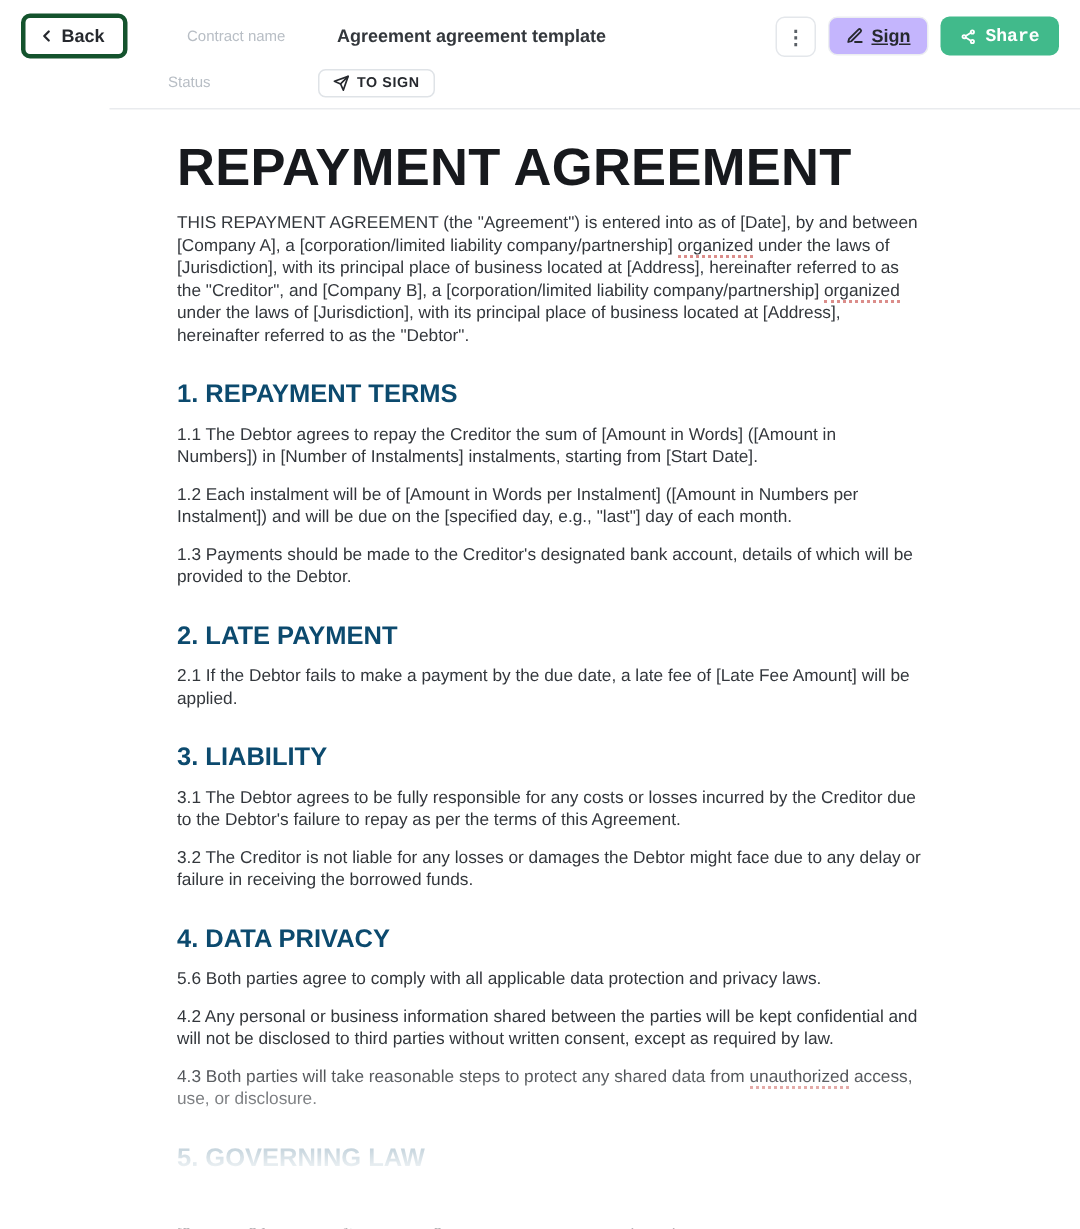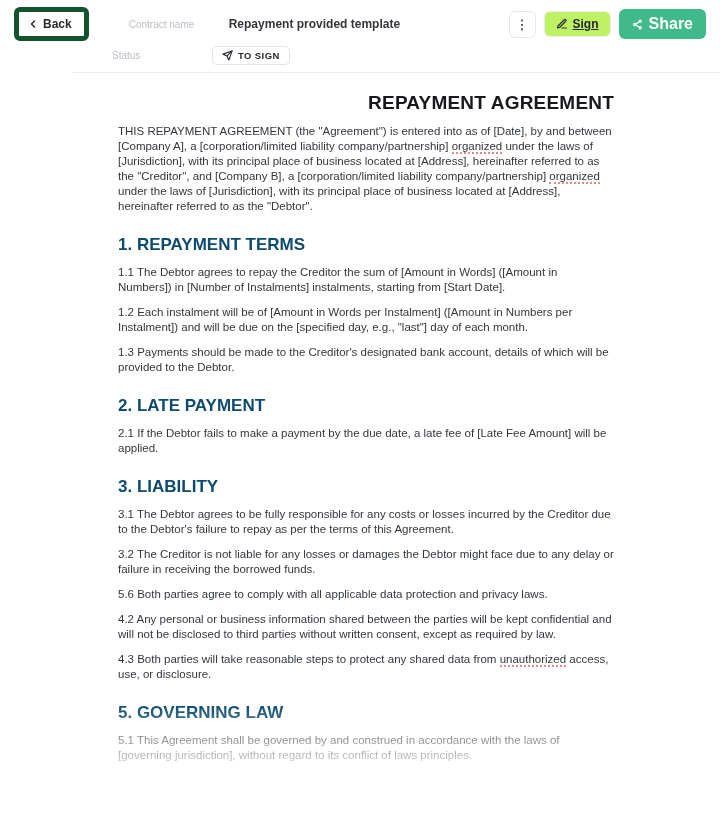--- a/index.html
+++ b/index.html
@@ -2,53 +2,53 @@
 <html><head>
 <meta charset="utf-8">
 <style>
   * { margin:0; padding:0; box-sizing:border-box; }
   html,body { width:720px; height:819px; background:#ffffff; overflow:hidden;
               font-family:"Liberation Sans","DejaVu Sans",sans-serif; }
   .app { position:relative; width:720px; height:819px; background:#fff; }
 
   
   .topbar { display:flex; align-items:center; height:44px; padding:4px 14px 0 14px; }
-  .back-btn { display:inline-flex; align-items:center; gap:4px; border:5px solid #14532d;
+  .back-btn { display:inline-flex; align-items:center; gap:4px; border:3px solid #14532d;
               border-radius:6px; background:#fff; padding:5px 12px 5px 8px; cursor:pointer;
               font-size:12px; font-weight:700; color:#26292e; font-family:inherit; }
   .back-btn svg { width:12px; height:12px; stroke:#26292e; }
   .field-label { color:#b8bec5; font-size:10px; }
   .lbl-col { width:100px; margin-left:40px; }
   .topbar-title { font-size:12px; font-weight:700; color:#33373c; }
   .actions { margin-left:auto; display:flex; align-items:center; gap:8px; }
   .kebab-btn { width:27px; height:27px; border:1px solid #e4e7eb; border-radius:6px;
                background:#fff; display:flex; align-items:center; justify-content:center;
                cursor:pointer; color:#5a6066; font-size:13px; font-weight:700; line-height:1; }
   .sign-btn { display:inline-flex; align-items:center; gap:5px; border:1px solid #eceef1;
-              border-radius:6px; background:#bef264; padding:5px 11px; cursor:pointer;
+              border-radius:6px; background:#c4b5fd; padding:5px 11px; cursor:pointer;
               font-size:12px; font-weight:700; color:#26292e; font-family:inherit;text-decoration:underline; }
   .sign-btn svg { width:12px; height:12px; stroke:#26292e; }
   .share-btn { display:inline-flex; align-items:center; gap:6px; border:none; border-radius:6px;
-               padding:6px 13px; cursor:pointer; font-size:16px; font-weight:700; color:#fff;
-               font-family:Liberation Sans, sans-serif; }
+               padding:6px 13px; cursor:pointer; font-size:12px; font-weight:700; color:#fff;
+               font-family:Liberation Mono, monospace; }
   .share-btn svg { width:11px; height:11px; stroke:#fff; }
 
   
   .status-row { display:flex; align-items:center; height:28px; padding:0 14px 6px 26px; }
   .status-lbl { margin-left:86px; width:100px; }
   .status-badge { display:inline-flex; align-items:center; gap:5px; border:1px solid #dfe3e7;
                   border-radius:5px; background:#fff; padding:3px 9px; cursor:default;
                   font-size:9.5px; font-weight:800; letter-spacing:.4px; color:#26292e; }
   .status-badge svg { width:11px; height:11px; stroke:#26292e; }
 
   .divider { border-top:1px solid #e9ebee; margin-left:73px; }
 
   
   .doc { padding:15px 106px 0 118px; }
-  .doc-title { font-size:19px; font-weight:800; letter-spacing:.2px; color:#17191d; margin-top:4px;text-align:right; }
+  .doc-title { font-size:35px; font-weight:800; letter-spacing:.2px; color:#17191d; margin-top:4px; }
   .doc-p { font-size:11.5px; line-height:15px; color:#33373c; margin-top:10px; }
   .doc-section h2 { font-size:17px; font-weight:800; color:#0c4a6e; margin-top:21px; }
   .misspell { border-bottom:2px dotted rgba(195,65,60,.6); }
 
   .bottom-fade { position:absolute; left:0; right:0; bottom:0; height:115px; pointer-events:none;
                  background:linear-gradient(180deg, rgba(255,255,255,0) 0%, #ffffff 70%); }
 </style>
 </head>
 <body>
 
@@ -57,21 +57,21 @@
   <div class="topbar">
     <button class="back-btn">
       <span style="display:inline-flex;">
         <svg viewBox="0 0 24 24" fill="none" stroke-width="3" stroke-linecap="round" stroke-linejoin="round">
             <polyline points="15 18 9 12 15 6"></polyline>
           </svg>
       </span>
       <span>Back</span>
     </button>
     <span class="field-label lbl-col">Contract name</span>
-    <span class="topbar-title">Repayment provided template</span>
+    <span class="topbar-title">Agreement agreement template</span>
 
     <div class="actions">
       <button class="kebab-btn">
         <span>⋮</span>
       </button>
       <button class="sign-btn">
         <span style="display:inline-flex;">
           <svg viewBox="0 0 24 24" fill="none" stroke-width="2.4" stroke-linecap="round" stroke-linejoin="round">
               <path d="M12 20h9"></path>
               <path d="M16.5 3.5a2.1 2.1 0 0 1 3 3L7 19l-4 1 1-4L16.5 3.5z"></path>
@@ -131,20 +131,21 @@
 
   <section class="doc-section">
     <h2>3. LIABILITY</h2>
     <div class="paragraphs">
             <p class="doc-p">3.1 The Debtor agrees to be fully responsible for any costs or losses incurred by the Creditor due to the Debtor's failure to repay as per the terms of this Agreement.</p>
             <p class="doc-p">3.2 The Creditor is not liable for any losses or damages the Debtor might face due to any delay or failure in receiving the borrowed funds.</p>
           </div>
   </section>
 
   <section class="doc-section">
+    <h2>4. DATA PRIVACY</h2>
     <div class="paragraphs">
             <p class="doc-p">5.6 Both parties agree to comply with all applicable data protection and privacy laws.</p>
             <p class="doc-p">4.2 Any personal or business information shared between the parties will be kept confidential and will not be disclosed to third parties without written consent, except as required by law.</p>
             <p class="doc-p">4.3 Both parties will take reasonable steps to protect any shared data from <span class="misspell">unauthorized</span> access, use, or disclosure.</p>
           </div>
   </section>
 
   <section class="doc-section">
     <h2>5. GOVERNING LAW</h2>
     <div class="paragraphs">

